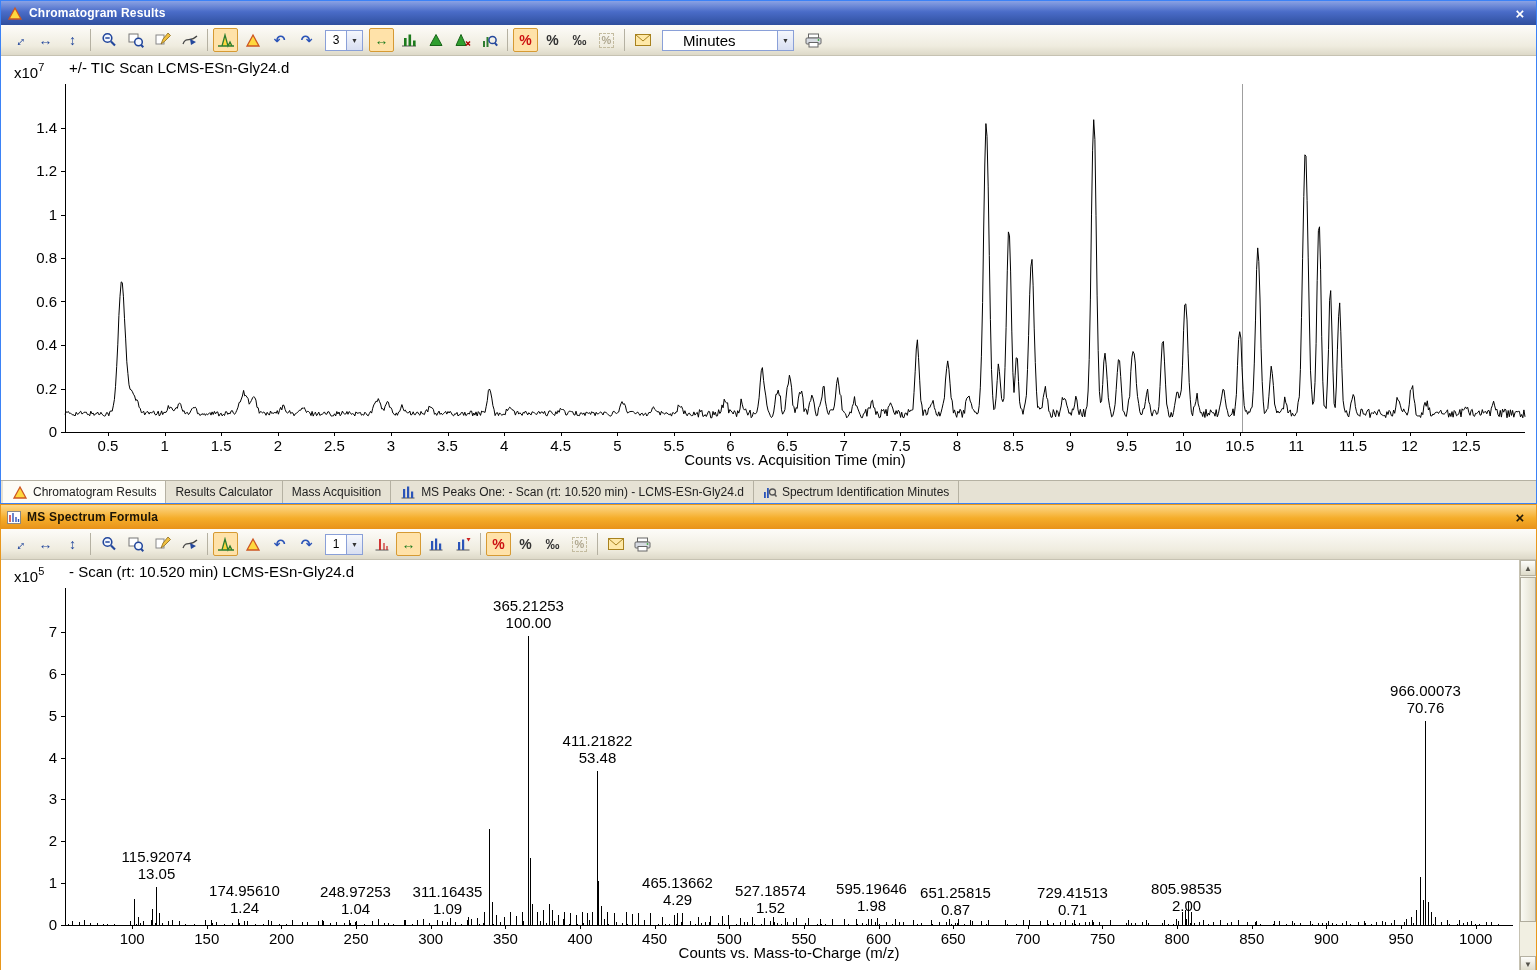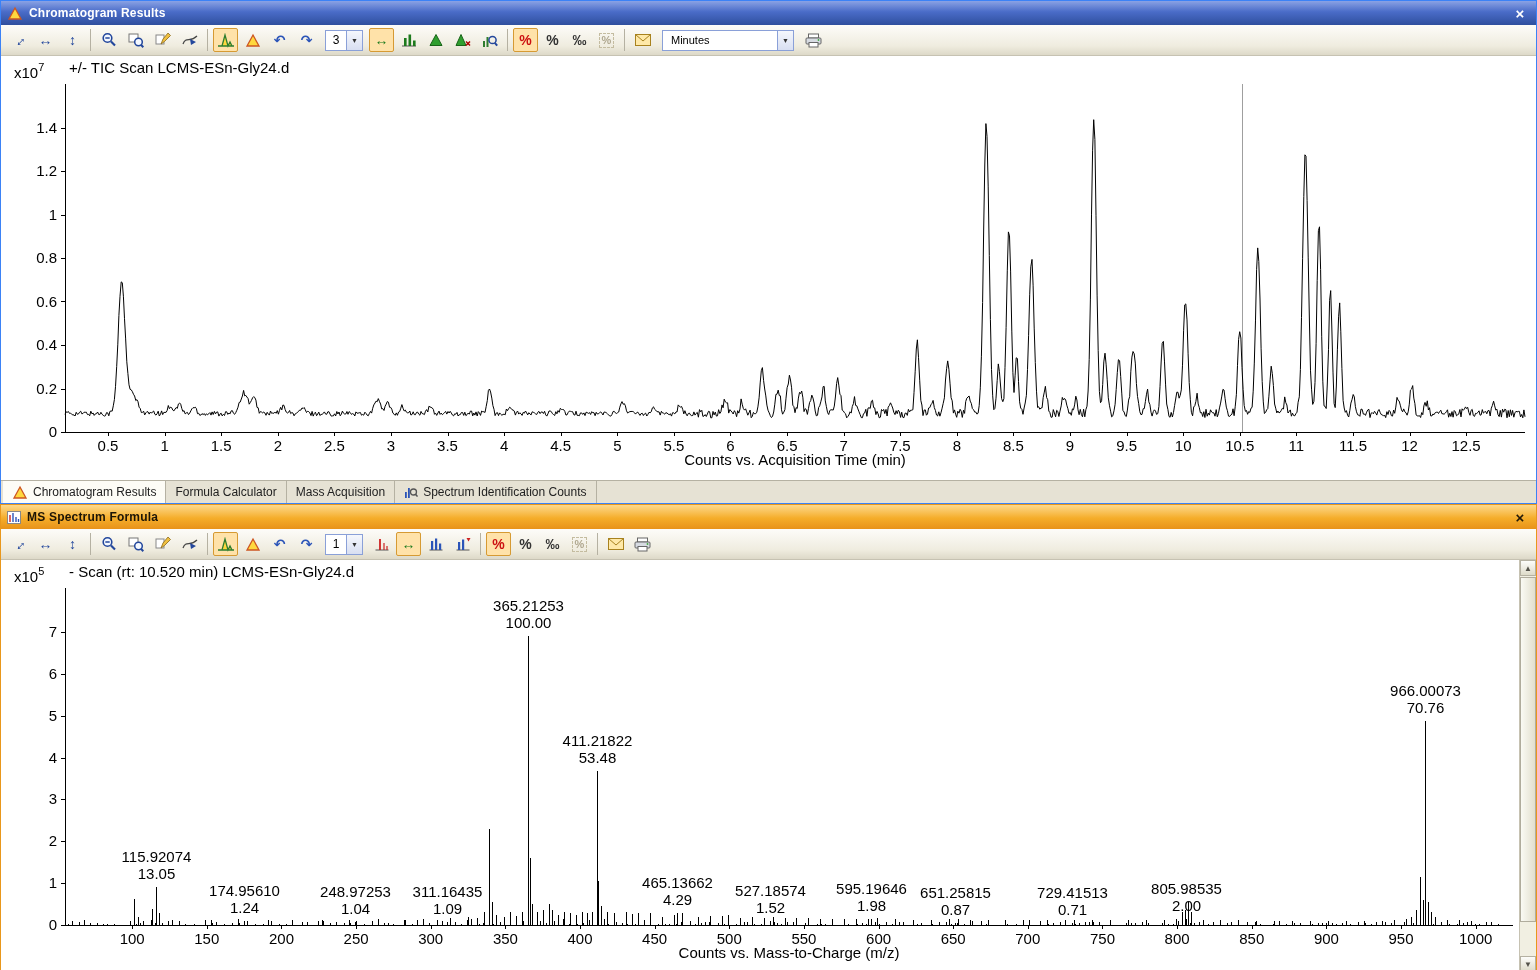--- a/index.html
+++ b/index.html
@@ -25,21 +25,21 @@
   .tbtn{width:23px;height:22px;display:flex;align-items:center;justify-content:center;
     border:1px solid transparent;border-radius:2px;margin:0 1px;}
   .tbtn.sel{background:#ffe2a9;border-color:#d69a33;}
   .tsep{width:1px;align-self:stretch;margin:4px 4px;background:#b5b1a2;}
   .g{font-size:14px;line-height:1;font-weight:bold;}
   .spin{display:flex;align-items:stretch;height:19px;border:1px solid #8aa0d8;background:#fff;margin:0 5px;}
   .spin-val{width:20px;display:flex;align-items:center;justify-content:center;font-size:12px;}
   .spin-arrow{width:15px;display:flex;align-items:center;justify-content:center;font-size:7px;
     background:linear-gradient(#f5f7fc,#d8dff2);border-left:1px solid #8aa0d8;color:#333;}
   .dd{display:flex;align-items:stretch;height:19px;border:1px solid #8aa0d8;background:#fff;width:130px;margin:0 6px;}
-  .dd-label{flex:1;display:flex;align-items:center;padding-left:8px;font-size:11px;}
+  .dd-label{flex:1;display:flex;align-items:center;padding-left:20px;font-size:15px;}
 
   .chartwrap{background:#fff;}
   .chartwrap svg{display:block;}
   .chartrow{display:flex;}
   .scrollbar{width:17px;height:412px;position:relative;background:#f1efe2;border-left:1px solid #c6c2b2;box-sizing:border-box;}
   .sb-btn{height:16px;display:flex;align-items:center;justify-content:center;font-size:8px;color:#54524a;
     background:linear-gradient(#fdfdfb,#dedbc9);border:1px solid #b5b1a2;box-sizing:border-box;}
   .sb-down{position:absolute;bottom:0;left:0;right:0;}
   .sb-thumb{position:absolute;top:17px;left:0;right:0;height:345px;
     background:linear-gradient(90deg,#fafaf4,#e2dfcf);border:1px solid #b0ac9d;box-sizing:border-box;}
@@ -271,33 +271,42 @@
       </svg>
   </div>
   <div class="tabbar" id="tabbar">
       <span class="tab active">
         <svg width="16" height="15">
           <polygon points="8,2 14,13 2,13" fill="#ffd83e" stroke="#cc5522" stroke-width="1.3"></polygon>
         </svg>
         <span class="tablabel">Chromatogram Results</span>
       </span>
       <span class="tab">
-        <span class="tablabel">Formula Calculator</span>
+        <span class="tablabel">Results Calculator</span>
       </span>
       <span class="tab">
         <span class="tablabel">Mass Acquisition</span>
+      </span>
+      <span class="tab">
+        <svg width="16" height="14">
+          <path d="M1.5 13 h13" stroke="#555"></path>
+          <rect x="3" y="4" width="2.2" height="9" fill="#2b54b8"></rect>
+          <rect x="7" y="1.5" width="2.2" height="11.5" fill="#2b54b8"></rect>
+          <rect x="11" y="6.5" width="2.2" height="6.5" fill="#2b54b8"></rect>
+        </svg>
+        <span class="tablabel">MS Peaks One: - Scan (rt: 10.520 min) - LCMS-ESn-Gly24.d</span>
       </span>
       <span class="tab">
         <svg width="14" height="13">
           <rect x="1" y="6" width="1.8" height="6" fill="#2b54b8"></rect>
           <rect x="4" y="2" width="1.8" height="10" fill="#2b54b8"></rect>
           <circle cx="9.5" cy="6" r="3" fill="none" stroke="#555" stroke-width="1.3"></circle>
           <line x1="11.5" y1="8.3" x2="13.5" y2="10.6" stroke="#555" stroke-width="1.6"></line>
         </svg>
-        <span class="tablabel">Spectrum Identification Counts</span>
+        <span class="tablabel">Spectrum Identification Minutes</span>
       </span>
     </div>
 </div>
 
 <div class="panel panel-bottom">
   <div class="titlebar titlebar-orange">
     <span class="ticon" id="title-icon-bottom">
         <svg width="14" height="13">
           <rect x="0.5" y="0.5" width="13" height="12" fill="#fff" stroke="#888"></rect>
           <line x1="3" y1="11" x2="3" y2="4" stroke="#cc2222" stroke-width="1.4"></line>

